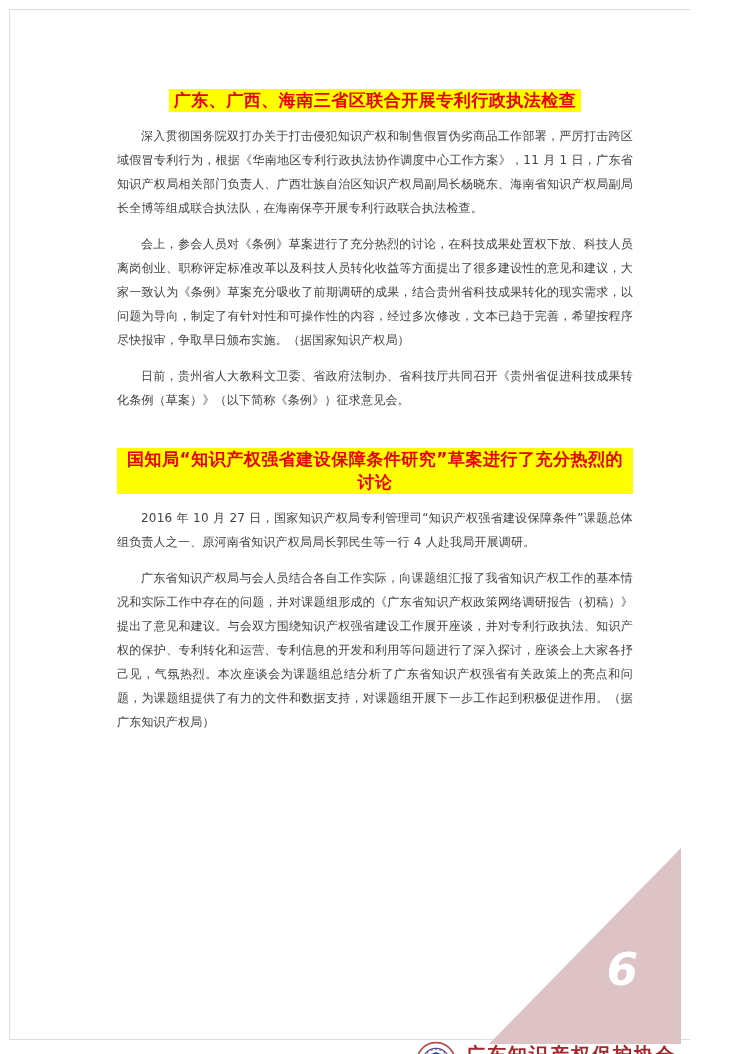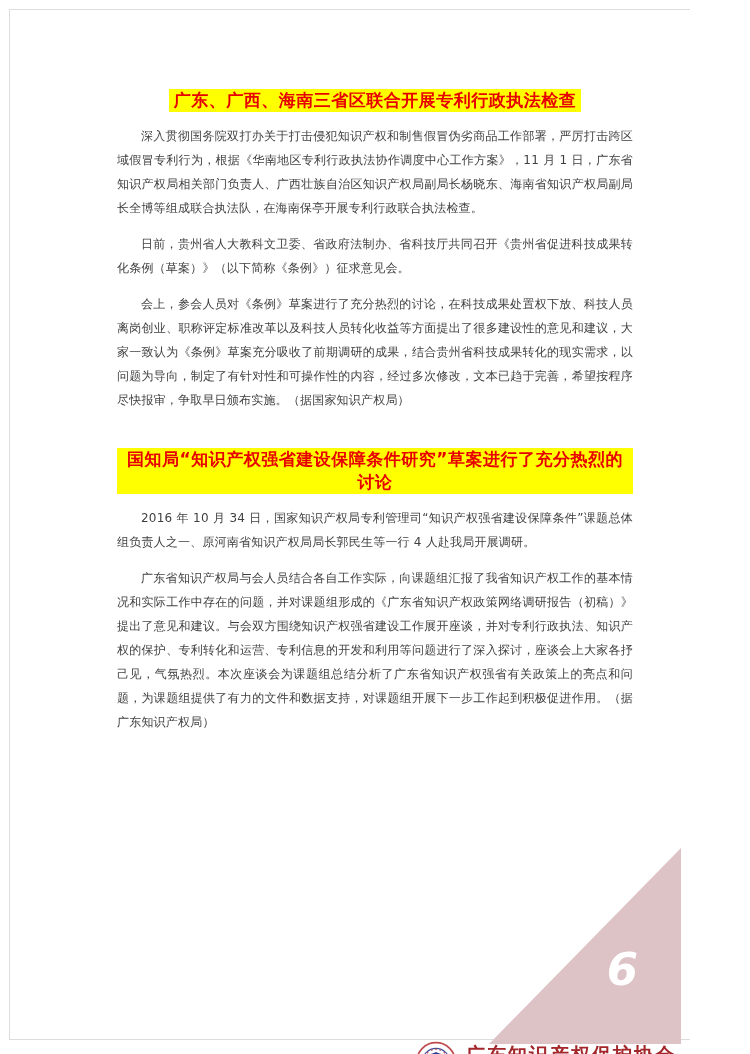--- a/index.html
+++ b/index.html
@@ -62,29 +62,29 @@
   <div class="content">
 
     <div>
       <h2 class="article-title">
         <span class="hl">广东、广西、海南三省区联合开展专利行政执法检查</span>
       </h2>
       <p class="body">深入贯彻国务院双打办关于打击侵犯知识产权和制售假冒伪劣商品工作部署，严厉打击跨区域假冒专利行为，根据《华南地区专利行政执法协作调度中心工作方案》，11 月 1 日，广东省知识产权局相关部门负责人、广西壮族自治区知识产权局副局长杨晓东、海南省知识产权局副局长全博等组成联合执法队，在海南保亭开展专利行政联合执法检查。</p>
     </div>
 
     <div>
+      <p class="body">会上，参会人员对《条例》草案进行了充分热烈的讨论，在科技成果处置权下放、科技人员离岗创业、职称评定标准改革以及科技人员转化收益等方面提出了很多建设性的意见和建议，大家一致认为《条例》草案充分吸收了前期调研的成果，结合贵州省科技成果转化的现实需求，以问题为导向，制定了有针对性和可操作性的内容，经过多次修改，文本已趋于完善，希望按程序尽快报审，争取早日颁布实施。（据国家知识产权局）</p>
       <p class="body">日前，贵州省人大教科文卫委、省政府法制办、省科技厅共同召开《贵州省促进科技成果转化条例（草案）》（以下简称《条例》）征求意见会。</p>
-      <p class="body">会上，参会人员对《条例》草案进行了充分热烈的讨论，在科技成果处置权下放、科技人员离岗创业、职称评定标准改革以及科技人员转化收益等方面提出了很多建设性的意见和建议，大家一致认为《条例》草案充分吸收了前期调研的成果，结合贵州省科技成果转化的现实需求，以问题为导向，制定了有针对性和可操作性的内容，经过多次修改，文本已趋于完善，希望按程序尽快报审，争取早日颁布实施。（据国家知识产权局）</p>
     </div>
 
     <div>
       <h2 class="article-title mt-a3">
         <span class="hl">国知局“知识产权强省建设保障条件研究”草案进行了充分热烈的讨论</span>
       </h2>
-      <p class="body">2016 年 10 月 34 日，国家知识产权局专利管理司“知识产权强省建设保障条件”课题总体组负责人之一、原河南省知识产权局局长郭民生等一行 4 人赴我局开展调研。</p>
+      <p class="body">2016 年 10 月 27 日，国家知识产权局专利管理司“知识产权强省建设保障条件”课题总体组负责人之一、原河南省知识产权局局长郭民生等一行 4 人赴我局开展调研。</p>
       <p class="body">广东省知识产权局与会人员结合各自工作实际，向课题组汇报了我省知识产权工作的基本情况和实际工作中存在的问题，并对课题组形成的《广东省知识产权政策网络调研报告（初稿）》提出了意见和建议。与会双方围绕知识产权强省建设工作展开座谈，并对专利行政执法、知识产权的保护、专利转化和运营、专利信息的开发和利用等问题进行了深入探讨，座谈会上大家各抒己见，气氛热烈。本次座谈会为课题组总结分析了广东省知识产权强省有关政策上的亮点和问题，为课题组提供了有力的文件和数据支持，对课题组开展下一步工作起到积极促进作用。（据广东知识产权局）</p>
     </div>
 
   </div>
 
   <div class="corner-triangle"></div>
 
   <div class="page-number">6</div>
 
   <div class="footer-brand">

